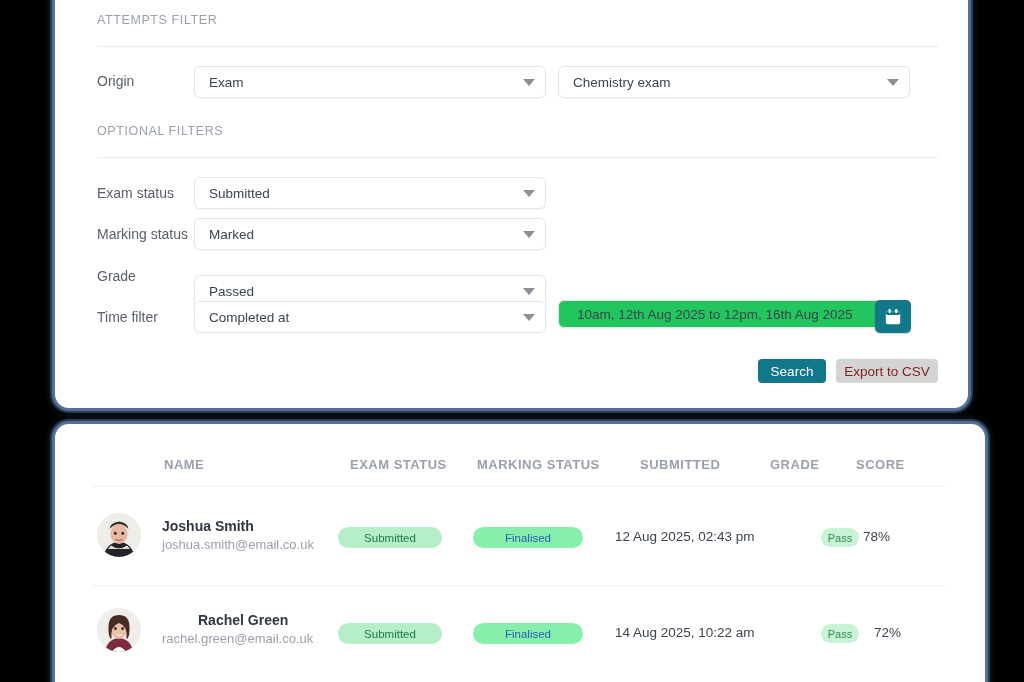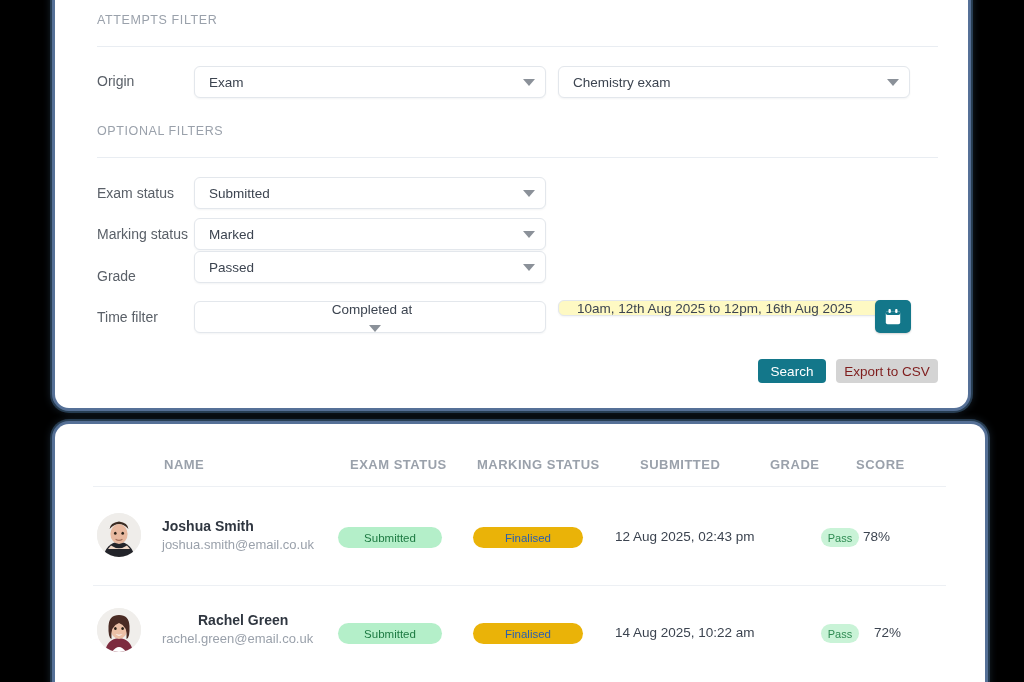--- a/index.html
+++ b/index.html
@@ -90,22 +90,22 @@
     width: 0; height: 0;
     border-left: 6px solid transparent;
     border-right: 6px solid transparent;
     border-top: 7px solid #8b9199;
     margin-left: 6px;
     flex: none;
   }
 
   .daterange {
     position: absolute;
-    height: 16px;
-    background: #fef9c3;
+    height: 28px;
+    background: #22c55e;
     border: 1px solid #e3e7ec;
     border-radius: 6px;
     box-shadow: 0 1px 2px rgba(20,30,50,0.05);
     display: flex;
     align-items: center;
     padding-left: 18px;
     font-size: 13.5px;
     color: #3c4450;
     white-space: nowrap;
   }
@@ -181,21 +181,21 @@
     position: absolute;
     height: 21px;
     border-radius: 11px;
     display: flex;
     align-items: center;
     justify-content: center;
     font-size: 11.5px;
     white-space: nowrap;
   }
   .pill-submitted { background: #b4efc9; color: #1d7a42; width: 104px; }
-  .pill-finalised { background: #eab308; color: #2a5fb0; width: 110px; }
+  .pill-finalised { background: #86efac; color: #2a5fb0; width: 110px; }
   .pill-pass { background: #c9f3d7; color: #2e8b52; width: 38px; height: 19px; font-size: 11px; margin-left: 44px; }
 
   .cell {
     position: absolute;
     font-size: 13.5px;
     color: #3c4450;
     white-space: nowrap;
   }
 </style>
 </head>
@@ -231,27 +231,27 @@
       <span class="caret"></span>
     </div>
 
     <div class="row-label" style="left:42px; top:286px;">Marking status</div>
     <div class="select" style="left:139px; top:278px; width:352px;">
       <span class="val">Marked</span>
       <span class="caret"></span>
     </div>
 
     <div class="row-label" style="left:42px; top:328px;">Grade</div>
-    <div class="select" style="left:139px; top:311px; width:352px;">
+    <div class="select" style="left:139px; top:335px; width:352px;">
       <span class="val">Passed</span>
       <span class="caret"></span>
     </div>
 
     <div class="row-label" style="left:42px; top:369px;">Time filter</div>
-    <div class="select" style="left:139px; top:361px; width:352px;flex-direction:column;">
+    <div class="select" style="left:139px; top:361px; width:352px;">
       <span class="val">Completed at</span>
       <span class="caret"></span>
     </div>
 
     <div class="daterange" style="left:503px; top:360px; width:352px;">10am, 12th Aug 2025 to 12pm, 16th Aug 2025</div>
 
     <div class="cal-btn" style="left:820px; top:360px;">
       <svg width="18" height="18" viewBox="0 0 20 20">
         <rect x="2" y="3.5" width="16" height="14.5" rx="2" fill="#ffffff"></rect>
         <rect x="2" y="3.5" width="16" height="4.2" rx="2" fill="#13778a"></rect>

